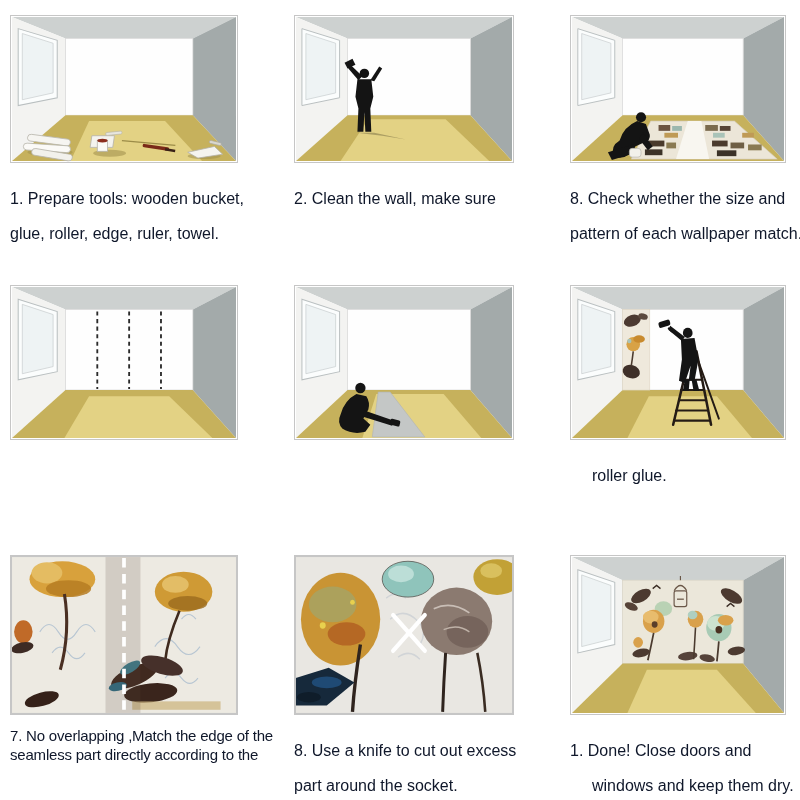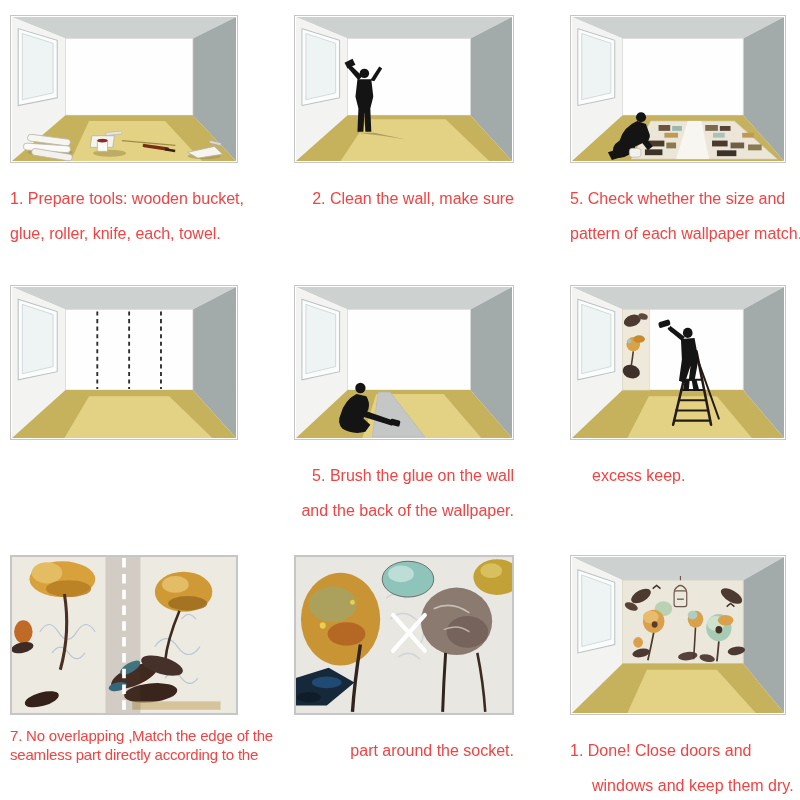--- a/index.html
+++ b/index.html
@@ -4,30 +4,30 @@
 <style>
   html,body{margin:0;padding:0;background:#ffffff;}
   .sheet{
     width:800px;height:800px;background:#ffffff;box-sizing:border-box;
     display:grid;
     grid-template-columns:228px 220px 216px;
     grid-template-rows:270px 270px 246px;
     justify-content:space-between;
     padding:15px 14px 0 10px;
     font-family:"Liberation Sans", sans-serif;
-    color:#ef4444;
+    color:#0f172a;
   }
   .cell{overflow:visible;}
   .panel{border:1px solid #c6c6c6;background:#fff;}
   .r1 .panel{height:146px;}
   .r2 .panel{height:153px;}
   .r3 .panel{height:158px;}
   .panel svg{display:block;width:100%;height:100%;}
   .caption{margin-top:18px;font-size:16px;line-height:35px;white-space:nowrap;}
-  .cap-center{text-align:right;}
+  .cap-center{text-align:left;}
   .cap-hang .ln-1{padding-left:22px;}
   .cap-small{font-size:15px;line-height:19px;margin-top:11px;letter-spacing:-0.2px;}
   .ln{min-height:1em;}
 </style>
 </head>
 <body>
 
 <div class="sheet">
 
   <div class="cell r1">
@@ -62,21 +62,21 @@
         </g>
         <g>
           <ellipse cx="188" cy="144" rx="16" ry="3" fill="#a3934e" opacity="0.6"></ellipse>
           <polygon points="172,140 198,134 206,142 182,146" fill="#f5f4ef" stroke="#b5b3aa" stroke-width="0.8"></polygon>
           <rect x="193" y="129" width="12" height="3" rx="1.5" fill="#d9d7cf" stroke="#aaa89f" stroke-width="0.6" transform="rotate(14 199 130)"></rect>
         </g>
       </svg>
     </div>
     <div class="caption">
       <div class="ln ln-0">1. Prepare tools: wooden bucket,</div>
-      <div class="ln ln-1">glue, roller, knife, each, towel.</div>
+      <div class="ln ln-1">glue, roller, edge, ruler, towel.</div>
     </div>
   </div>
 
   <div class="cell r1">
     <div class="panel">
       <svg viewBox="0 0 220 150" preserveAspectRatio="none">
         <rect x="0" y="0" width="220" height="150" fill="#ffffff"></rect>
         <polygon points="1,1 219,1 177,23 53,23" fill="#cdd1d0"></polygon>
         <polygon points="1,1 53,23 53,102 1,149" fill="#f3f3f1"></polygon>
         <polygon points="177,23 219,1 219,149 177,102" fill="#a3aaaa"></polygon>
@@ -134,21 +134,21 @@
         <g fill="#141414">
           <circle cx="72" cy="104" r="5.2"></circle>
           <path d="M44,144 Q40,134 50,128 Q54,114 68,108 L77,111 L81,122 Q82,128 75,130 L66,134 L60,142 Q52,148 44,144 Z"></path>
           <path d="M38,140 L64,132 L68,140 L42,148 Z"></path>
           <path d="M74,120 L84,134 L79,138 L70,126 Z"></path>
           <rect x="60" y="136" width="12" height="9" rx="3" fill="#f2f1ea" stroke="#b5b3aa" stroke-width="0.7"></rect>
         </g>
       </svg>
     </div>
     <div class="caption">
-      <div class="ln ln-0">5. Check whether the size and</div>
+      <div class="ln ln-0">8. Check whether the size and</div>
       <div class="ln ln-1">pattern of each wallpaper match.</div>
     </div>
   </div>
 
   <div class="cell r2">
     <div class="panel">
       <svg viewBox="0 0 220 150" preserveAspectRatio="none">
         <rect x="0" y="0" width="220" height="150" fill="#ffffff"></rect>
         <polygon points="1,1 219,1 177,23 53,23" fill="#cdd1d0"></polygon>
         <polygon points="1,1 53,23 53,102 1,149" fill="#f3f3f1"></polygon>
@@ -180,24 +180,20 @@
         <polygon points="7,13 45,25 45,84 7,92" fill="#fbfdfd" stroke="#b9bfc0" stroke-width="1"></polygon>
         <polygon points="11,18 41,28 41,79 11,86" fill="#eef3f4" stroke="#c8cdce" stroke-width="0.7"></polygon>
         <polygon points="84,104 96,104 131,148 78,148" fill="#c4c7c6" stroke="#b3b6b5" stroke-width="0.7"></polygon>
         <g fill="#141414">
           <circle cx="66" cy="100" r="5.2"></circle>
           <path d="M48,140 Q42,134 46,126 Q50,112 62,106 L72,108 Q76,114 74,121 L69,130 L76,136 L71,143 Q58,146 48,140 Z"></path>
           <path d="M70,122 L100,132 L98,137 L68,128 Z"></path>
           <rect x="96" y="131" width="10" height="6" rx="1.5" fill="#141414" transform="rotate(14 101 134)"></rect>
         </g>
       </svg>
-    </div>
-    <div class="caption cap-center">
-      <div class="ln ln-0">5. Brush the glue on the wall</div>
-      <div class="ln ln-1">and the back of the wallpaper.</div>
     </div>
   </div>
 
   <div class="cell r2">
     <div class="panel">
       <svg viewBox="0 0 220 150" preserveAspectRatio="none">
         <rect x="0" y="0" width="220" height="150" fill="#ffffff"></rect>
         <polygon points="1,1 219,1 177,23 53,23" fill="#cdd1d0"></polygon>
         <polygon points="1,1 53,23 53,102 1,149" fill="#f3f3f1"></polygon>
         <polygon points="177,23 219,1 219,149 177,102" fill="#a3aaaa"></polygon>
@@ -231,21 +227,21 @@
           <path d="M113,52 L127,51 L131,72 L127,93 L121,93 L123,78 L117,95 L111,93 L114,72 Z"></path>
           <path d="M117,92 L115,103 L121,103 L122,92 Z"></path>
           <path d="M124,92 L126,103 L132,103 L129,92 Z"></path>
           <path d="M114,54 L100,43 L102,39 L117,50 Z"></path>
           <rect x="90" y="34" width="12" height="6" rx="2" fill="#141414" transform="rotate(-16 96 37)"></rect>
           <line x1="100" y1="41" x2="104" y2="45" stroke="#141414" stroke-width="2"></line>
         </g>
       </svg>
     </div>
     <div class="caption cap-hang">
-      <div class="ln ln-1">excess keep.</div>
+      <div class="ln ln-1">roller glue.</div>
     </div>
   </div>
 
   <div class="cell r3">
     <div class="panel">
       <svg viewBox="0 0 220 150" preserveAspectRatio="none">
         <rect x="0" y="0" width="220" height="150" fill="#edeae2"></rect>
         <g stroke="#afc0d0" stroke-width="1.1" fill="none" opacity="0.85">
           <path d="M28,72 q9,-14 18,0 t18,0 t18,0"></path>
           <path d="M40,92 q8,-11 16,0 t16,0"></path>
@@ -329,20 +325,21 @@
         </g>
         <g stroke="#ffffff" stroke-width="4.2" stroke-linecap="round">
           <line x1="99" y1="56" x2="131" y2="90"></line>
           <line x1="131" y1="56" x2="99" y2="90"></line>
           <circle cx="115" cy="73" r="3" fill="#ffffff" stroke="none"></circle>
         </g>
         <rect x="0.5" y="0.5" width="219" height="149" fill="none" stroke="#c6c6c6" stroke-width="1"></rect>
       </svg>
     </div>
     <div class="caption cap-center">
+      <div class="ln ln-0">8. Use a knife to cut out excess</div>
       <div class="ln ln-1">part around the socket.</div>
     </div>
   </div>
 
   <div class="cell r3">
     <div class="panel">
       <svg viewBox="0 0 220 150" preserveAspectRatio="none">
         <rect x="0" y="0" width="220" height="150" fill="#ffffff"></rect>
         <polygon points="1,1 219,1 177,23 53,23" fill="#cdd1d0"></polygon>
         <polygon points="1,1 53,23 53,102 1,149" fill="#f3f3f1"></polygon>

